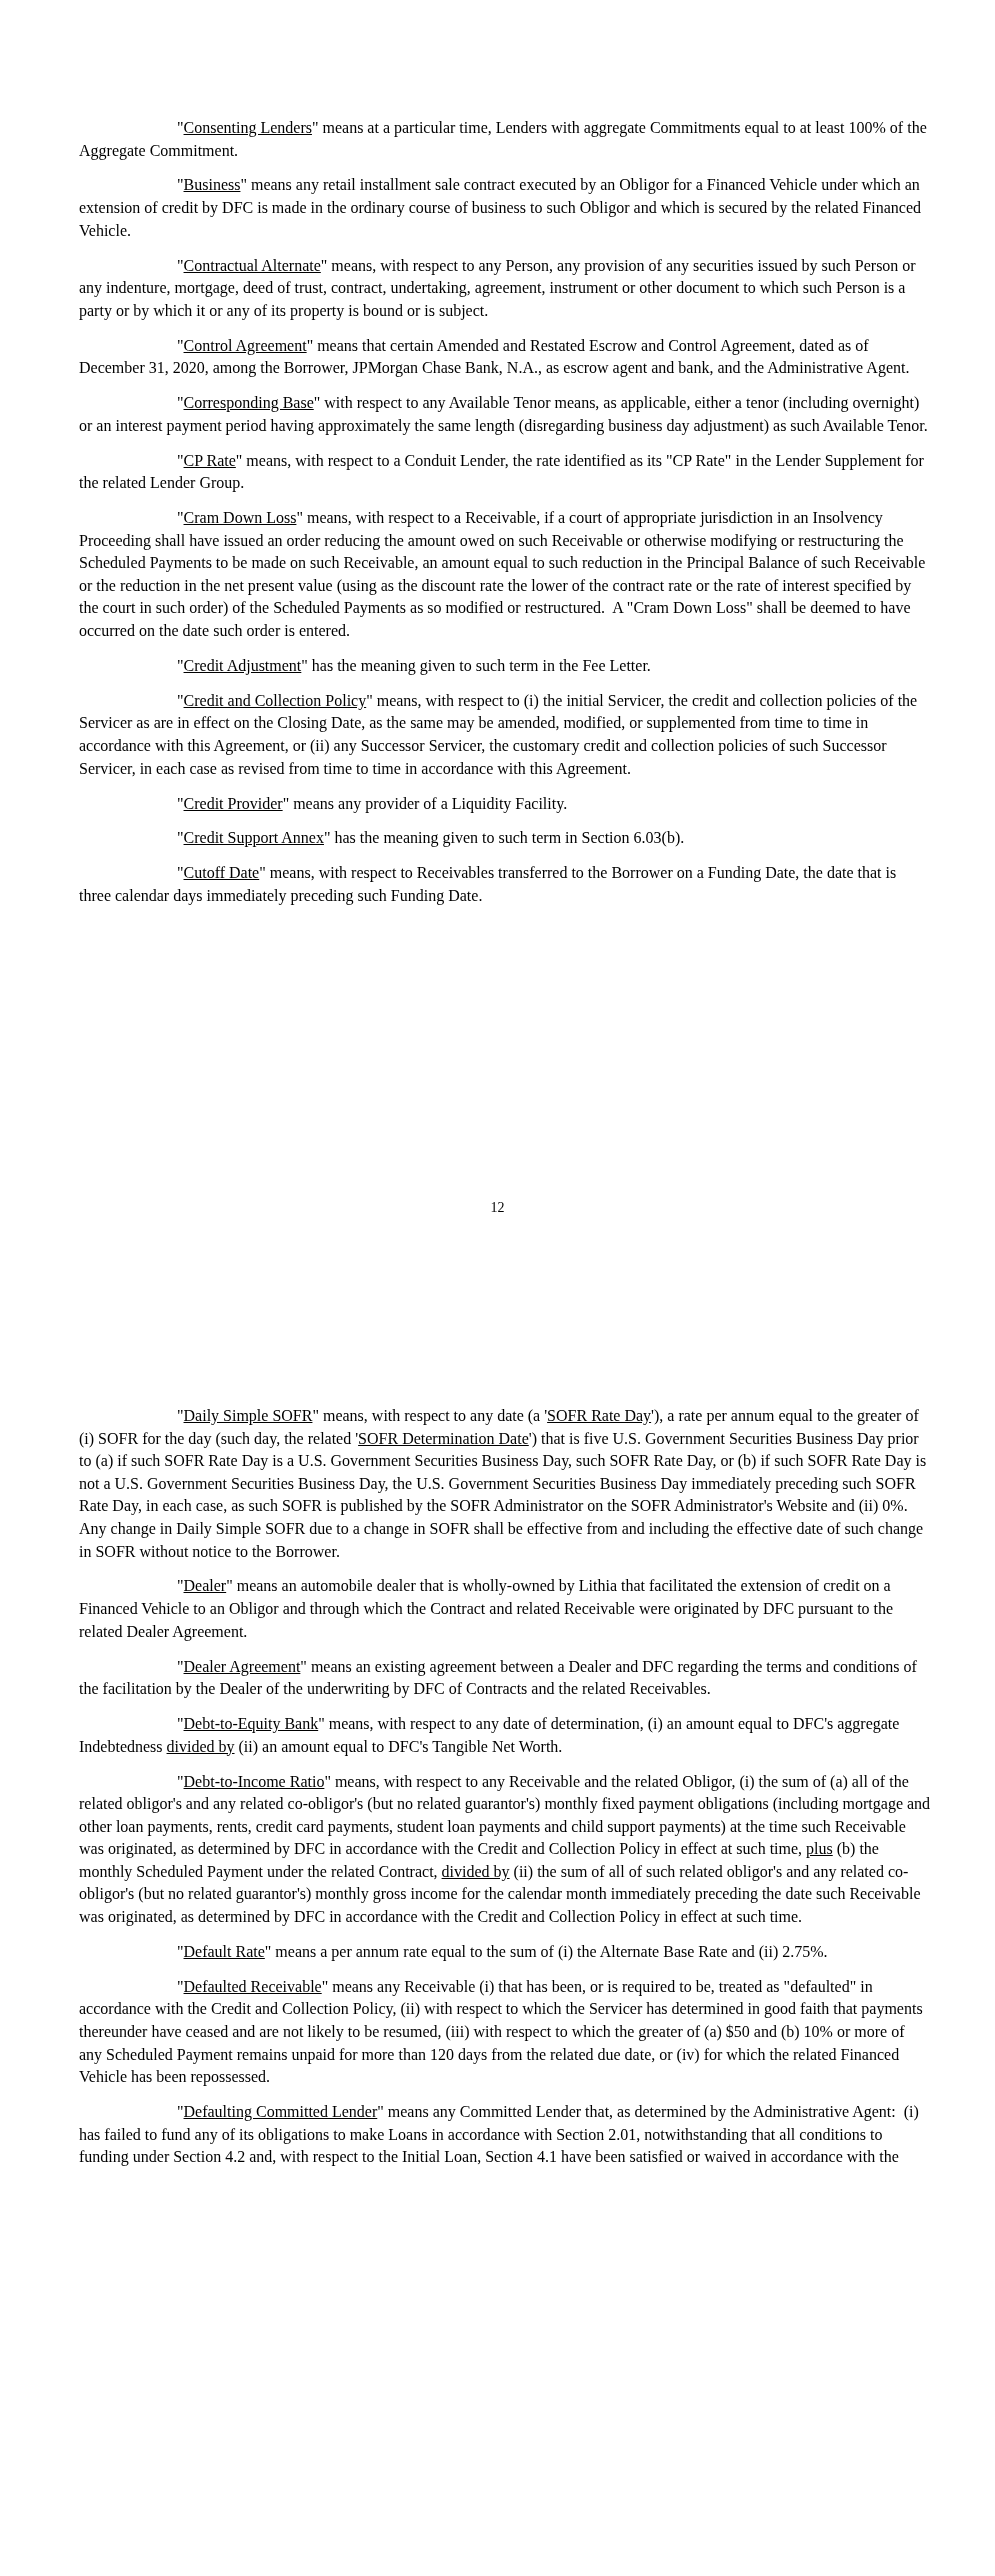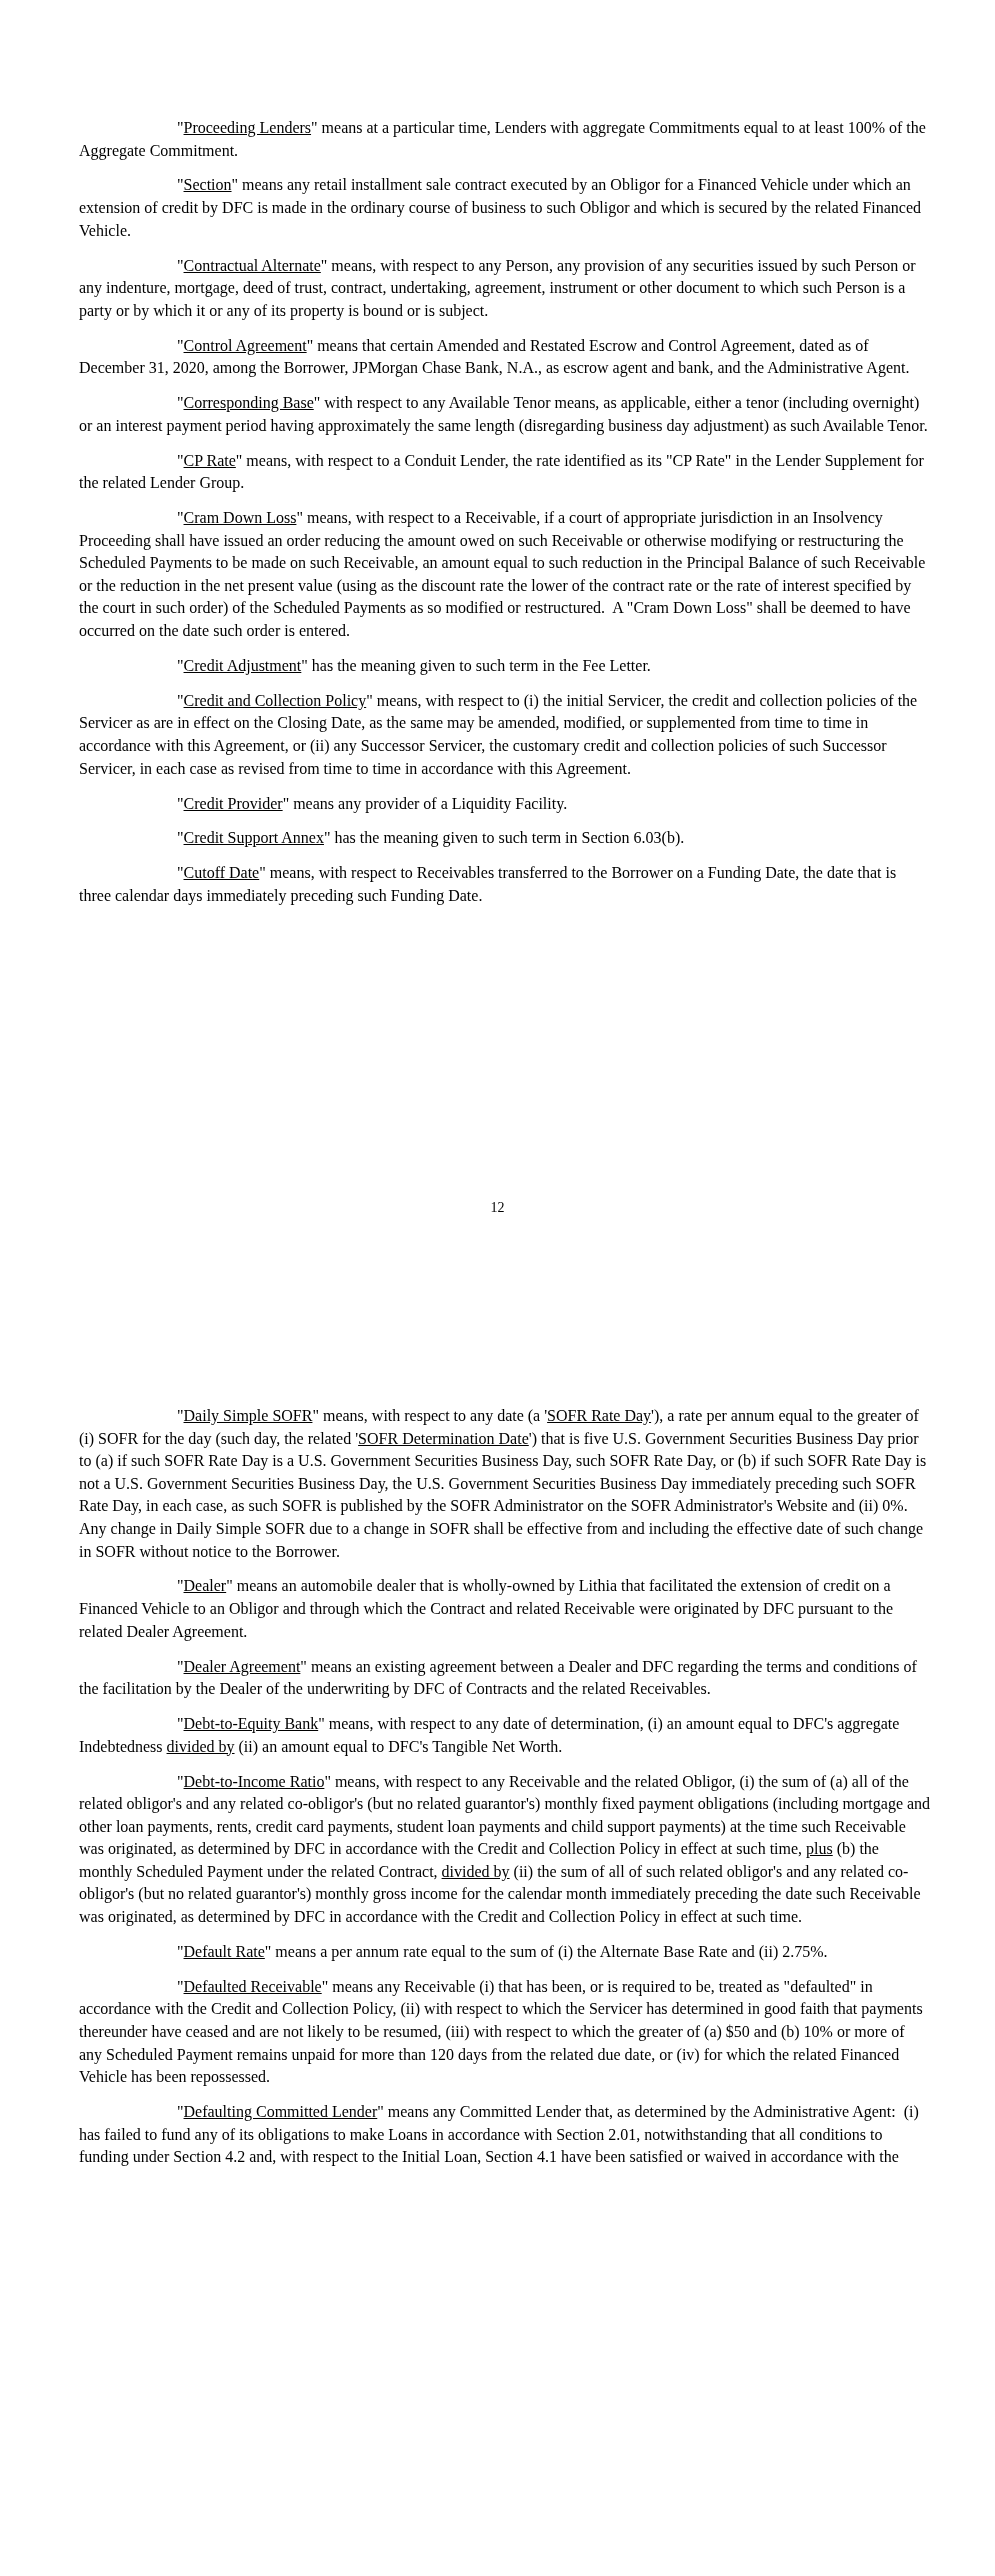--- a/index.html
+++ b/index.html
@@ -43,22 +43,22 @@
     font-size: 14px;
     line-height: 22.6px;
     color: #000000;
   }
 </style>
 </head>
 <body>
 
 <div class="doc" id="pages-root">
     <div class="page">
-      <p class="para"><span>"</span><span class="u">Proceeding Lenders</span><span>" means at a particular time, Lenders with aggregate Commitments equal to at least 100% of the Aggregate Commitment.</span></p>
-      <p class="para"><span>"</span><span class="u">Section</span><span>" means any retail installment sale contract executed by an Obligor for a Financed Vehicle under which an extension of credit by DFC is made in the ordinary course of business to such Obligor and which is secured by the related Financed Vehicle.</span></p>
+      <p class="para"><span>"</span><span class="u">Consenting Lenders</span><span>" means at a particular time, Lenders with aggregate Commitments equal to at least 100% of the Aggregate Commitment.</span></p>
+      <p class="para"><span>"</span><span class="u">Business</span><span>" means any retail installment sale contract executed by an Obligor for a Financed Vehicle under which an extension of credit by DFC is made in the ordinary course of business to such Obligor and which is secured by the related Financed Vehicle.</span></p>
       <p class="para"><span>"</span><span class="u">Contractual Alternate</span><span>" means, with respect to any Person, any provision of any securities issued by such Person or any indenture, mortgage, deed of trust, contract, undertaking, agreement, instrument or other document to which such Person is a party or by which it or any of its property is bound or is subject.</span></p>
       <p class="para"><span>"</span><span class="u">Control Agreement</span><span>" means that certain Amended and Restated Escrow and Control Agreement, dated as of December 31, 2020, among the Borrower, JPMorgan Chase Bank, N.A., as escrow agent and bank, and the Administrative Agent.</span></p>
       <p class="para"><span>"</span><span class="u">Corresponding Base</span><span>" with respect to any Available Tenor means, as applicable, either a tenor (including overnight) or an interest payment period having approximately the same length (disregarding business day adjustment) as such Available Tenor.</span></p>
       <p class="para"><span>"</span><span class="u">CP Rate</span><span>" means, with respect to a Conduit Lender, the rate identified as its "CP Rate" in the Lender Supplement for the related Lender Group.</span></p>
       <p class="para"><span>"</span><span class="u">Cram Down Loss</span><span>" means, with respect to a Receivable, if a court of appropriate jurisdiction in an Insolvency Proceeding shall have issued an order reducing the amount owed on such Receivable or otherwise modifying or restructuring the Scheduled Payments to be made on such Receivable, an amount equal to such reduction in the Principal Balance of such Receivable or the reduction in the net present value (using as the discount rate the lower of the contract rate or the rate of interest specified by the court in such order) of the Scheduled Payments as so modified or restructured.  A "Cram Down Loss" shall be deemed to have occurred on the date such order is entered.</span></p>
       <p class="para"><span>"</span><span class="u">Credit Adjustment</span><span>" has the meaning given to such term in the Fee Letter.</span></p>
       <p class="para"><span>"</span><span class="u">Credit and Collection Policy</span><span>" means, with respect to (i) the initial Servicer, the credit and collection policies of the Servicer as are in effect on the Closing Date, as the same may be amended, modified, or supplemented from time to time in accordance with this Agreement, or (ii) any Successor Servicer, the customary credit and collection policies of such Successor Servicer, in each case as revised from time to time in accordance with this Agreement.</span></p>
       <p class="para"><span>"</span><span class="u">Credit Provider</span><span>" means any provider of a Liquidity Facility.</span></p>
       <p class="para"><span>"</span><span class="u">Credit Support Annex</span><span>" has the meaning given to such term in Section 6.03(b).</span></p>
       <p class="para"><span>"</span><span class="u">Cutoff Date</span><span>" means, with respect to Receivables transferred to the Borrower on a Funding Date, the date that is three calendar days immediately preceding such Funding Date.</span></p>

